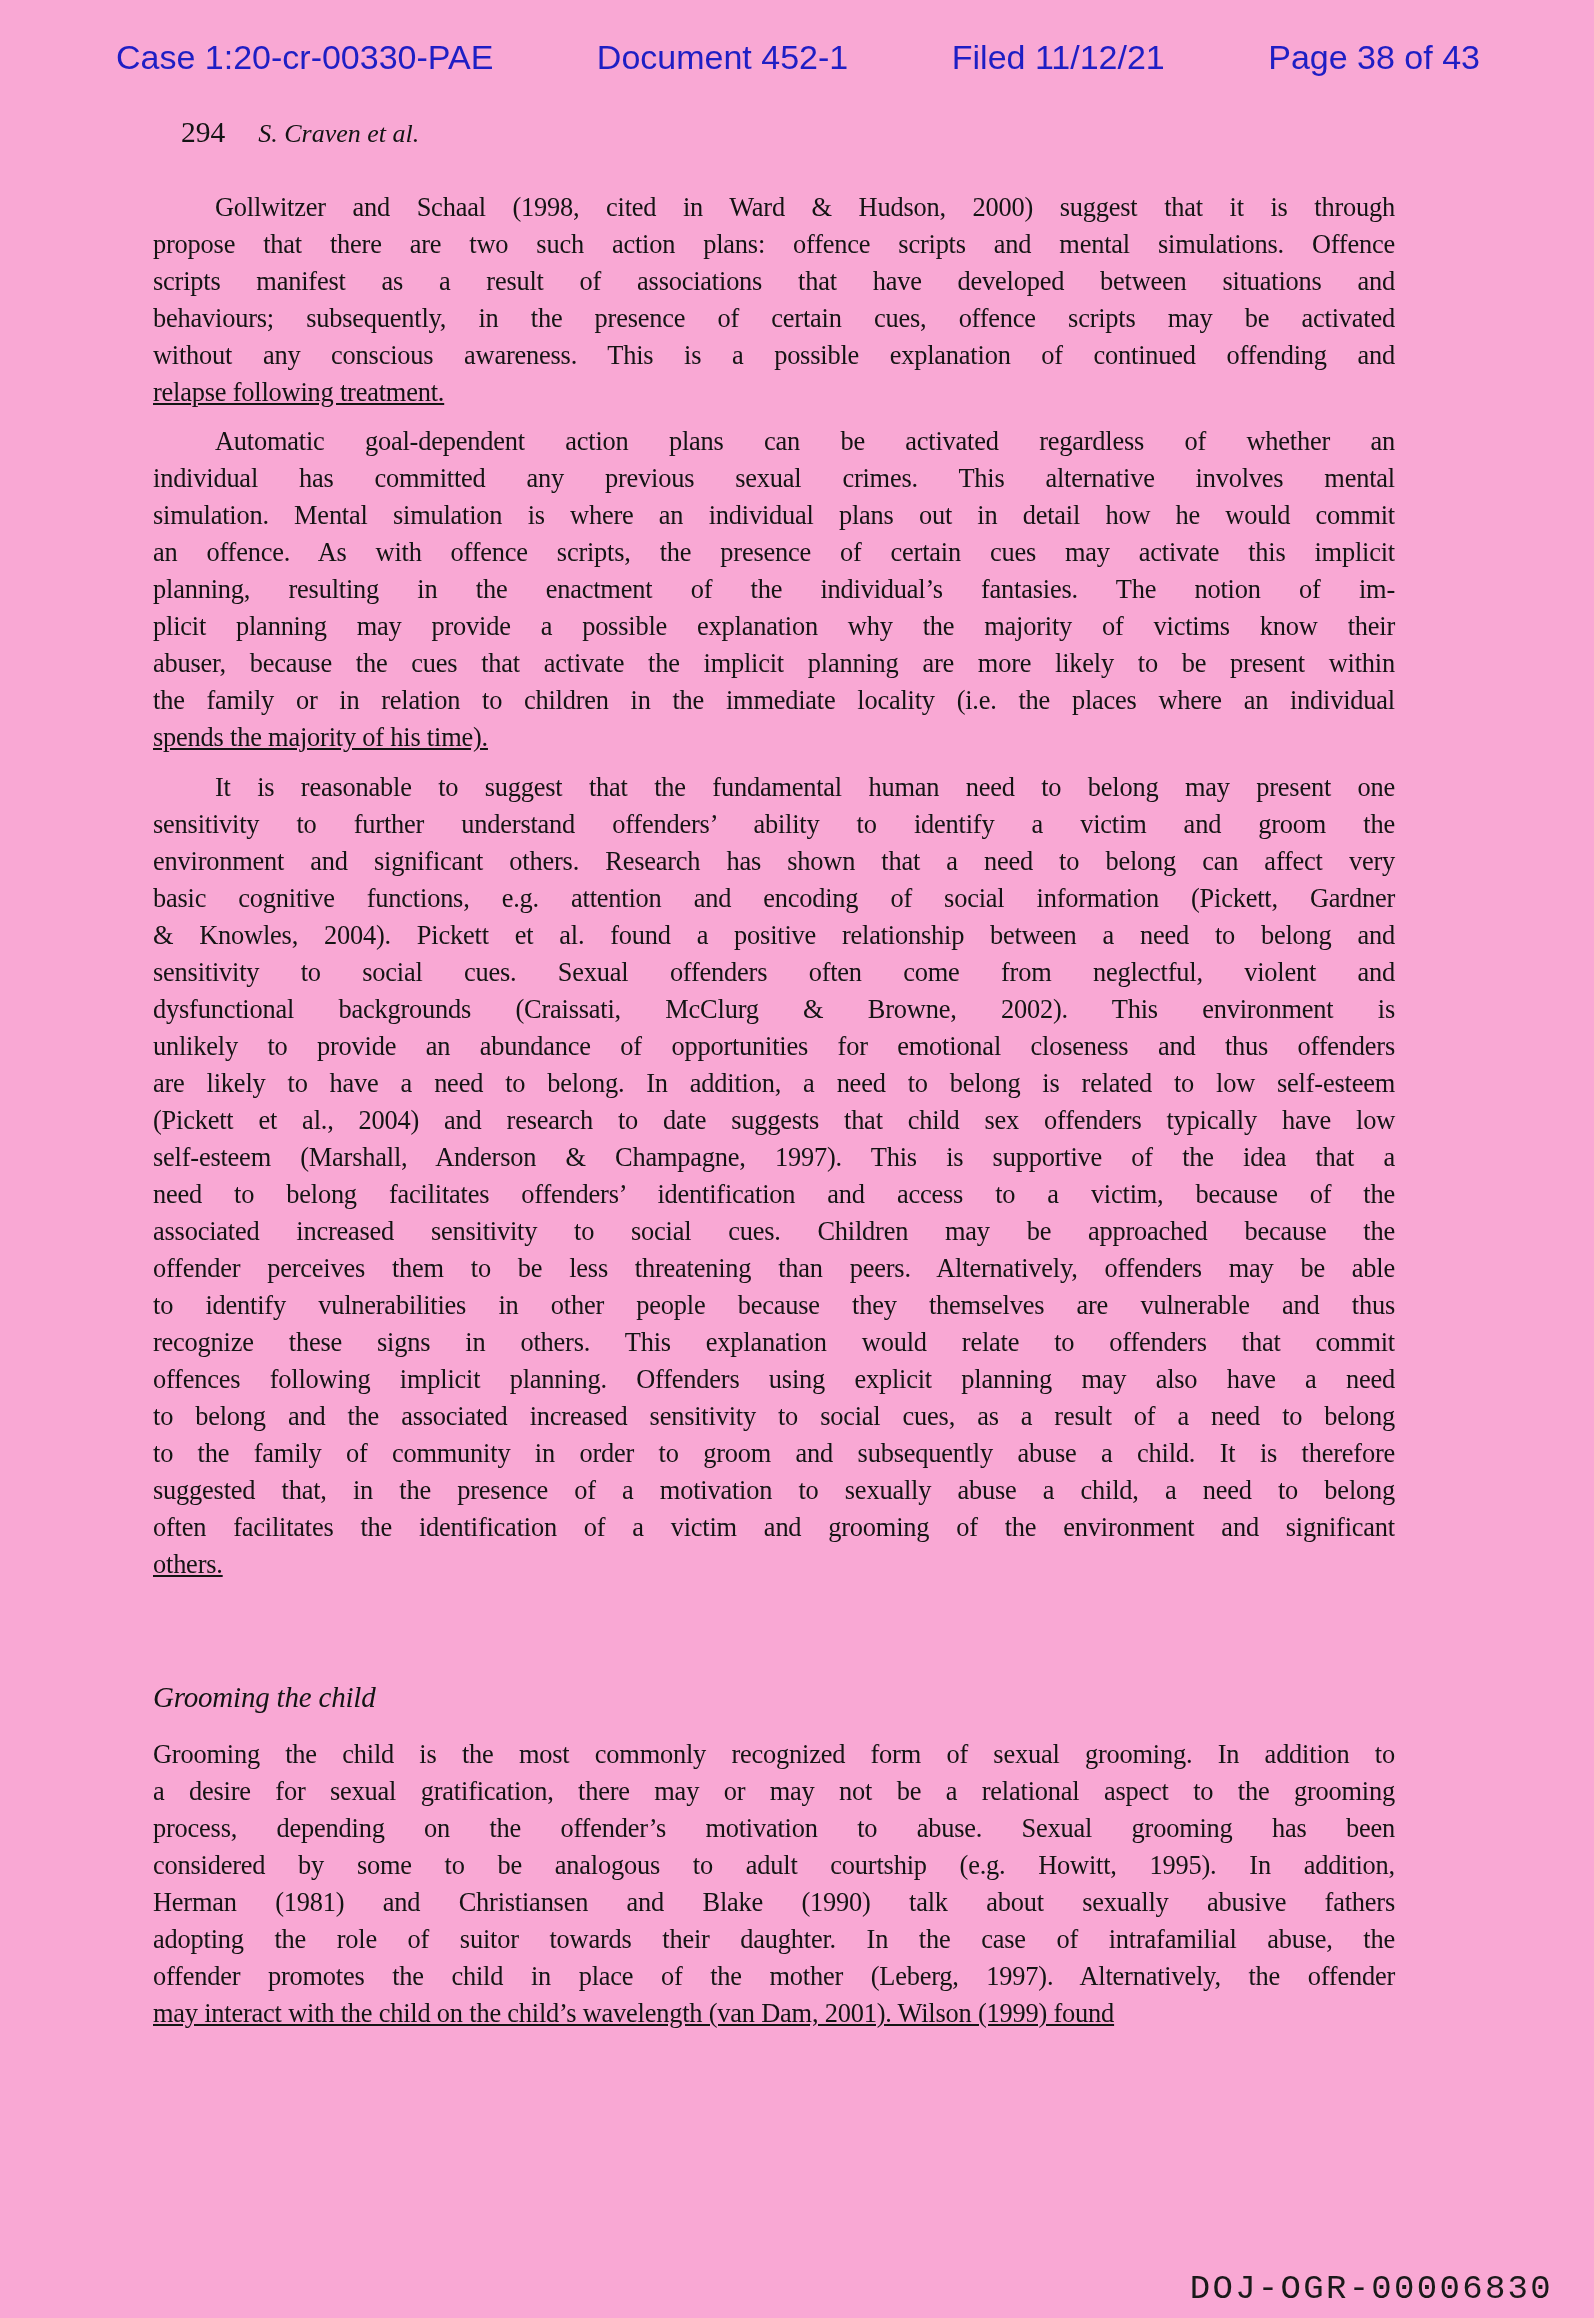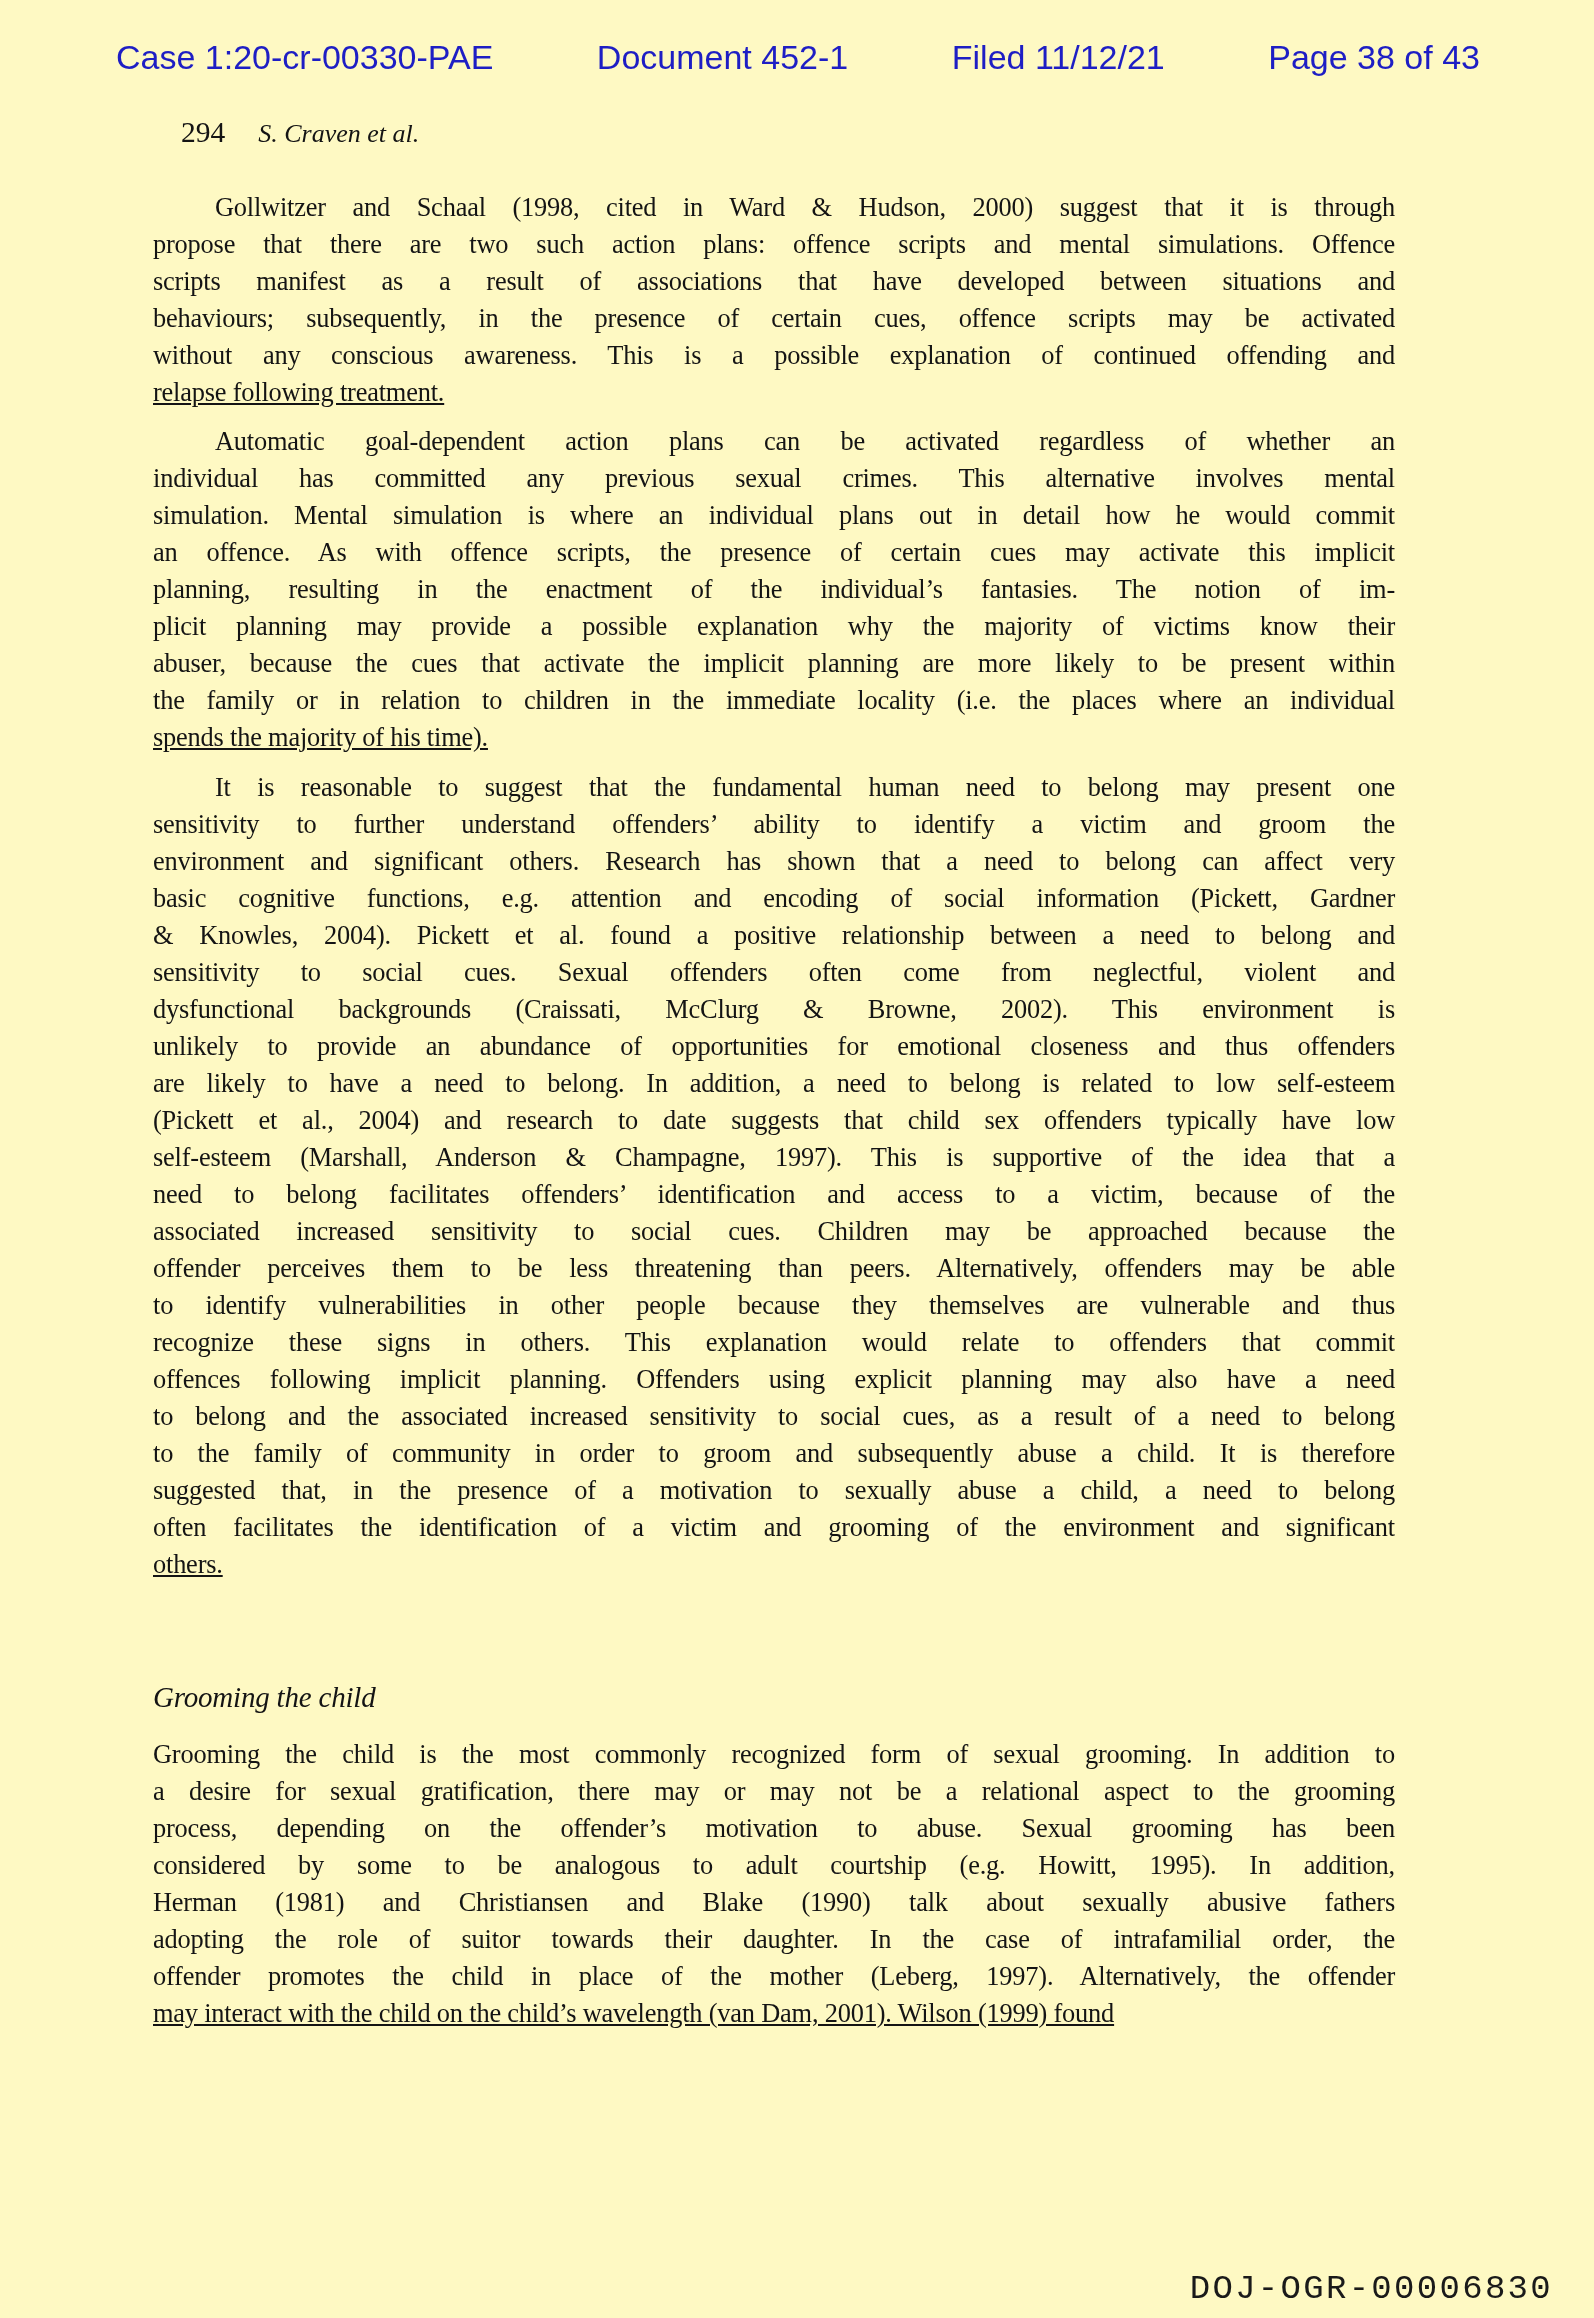--- a/index.html
+++ b/index.html
@@ -4,21 +4,21 @@
 <style>
   html, body {
     margin: 0;
     padding: 0;
     background: #ffffff;
   }
   .page {
     position: relative;
     width: 1595px;
     height: 2319px;
-    background: #fef9c3;
+    background: #f9a8d4;
     font-family: "Liberation Serif", serif;
     color: #141414;
     overflow: hidden;
   }
   
   .case-header {
     position: absolute;
     left: 116px;
     top: 39px;
     width: 1364px;
@@ -154,21 +154,21 @@
         </div>
       </div>
     <div class="section-heading">Grooming the child</div>
     <div>
         <div class="para">
           <div class="line">Grooming the child is the most commonly recognized form of sexual grooming. In addition to</div>
           <div class="line">a desire for sexual gratification, there may or may not be a relational aspect to the grooming</div>
           <div class="line">process, depending on the offender’s motivation to abuse. Sexual grooming has been</div>
           <div class="line">considered by some to be analogous to adult courtship (e.g. Howitt, 1995). In addition,</div>
           <div class="line">Herman (1981) and Christiansen and Blake (1990) talk about sexually abusive fathers</div>
-          <div class="line">adopting the role of suitor towards their daughter. In the case of intrafamilial order, the</div>
+          <div class="line">adopting the role of suitor towards their daughter. In the case of intrafamilial abuse, the</div>
           <div class="line">offender promotes the child in place of the mother (Leberg, 1997). Alternatively, the offender</div>
           <div class="line last">may interact with the child on the child’s wavelength (van Dam, 2001). Wilson (1999) found</div>
         </div>
       </div>
   </div>
 
   <div class="bates">DOJ-OGR-00006830</div>
 
 </div>
 

